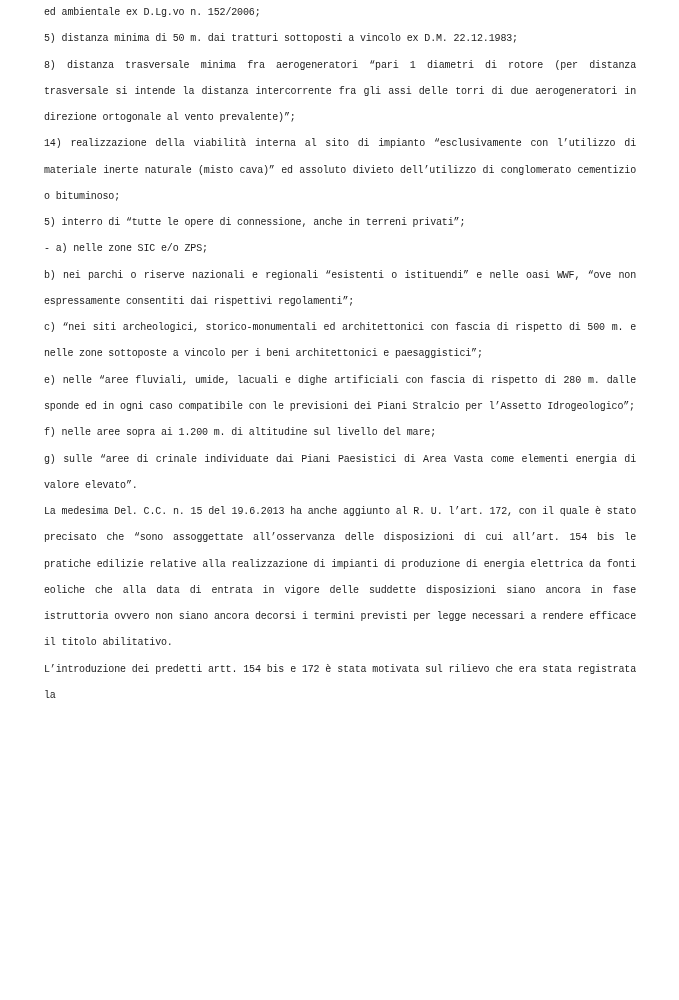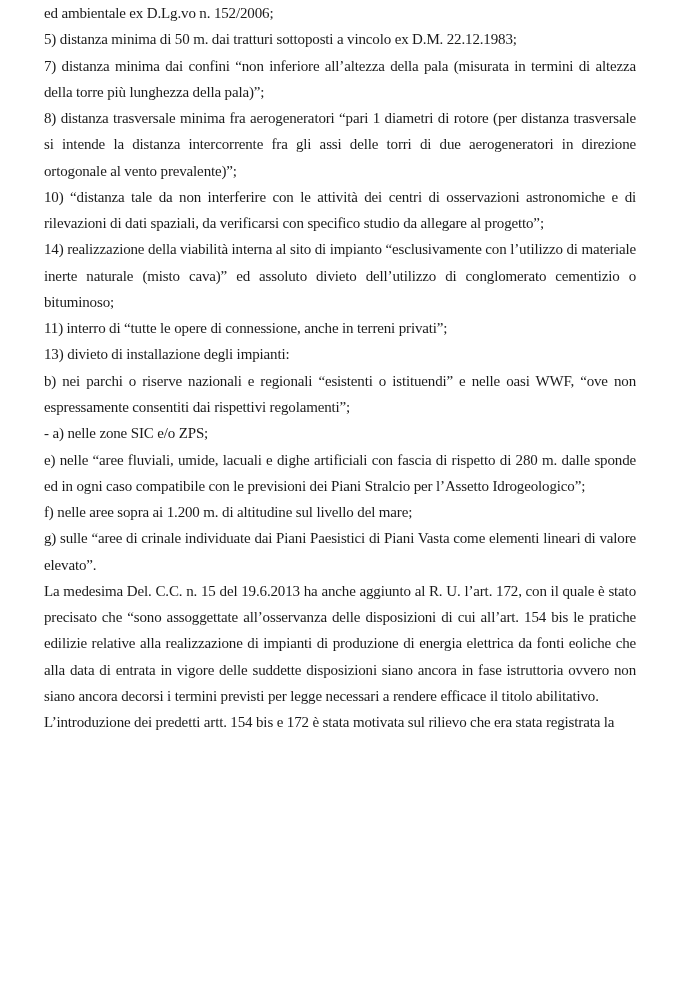--- a/index.html
+++ b/index.html
@@ -11,44 +11,42 @@
       width: 679px;
       height: 1000px;
       overflow: hidden;
       position: relative;
     }
     .page {
       position: absolute;
       left: 44px;
       top: 0px;
       width: 592px;
-      font-family: Liberation Serif, serif;
-      font-size: 15px;
+      font-family: Liberation Mono, monospace;
+      font-size: 10px;
       line-height: 26.27px;
       color: #1a1a1a;
       letter-spacing: -0.15px;
     }
     .para {
       margin: 0;
       text-align: justify;
       text-align-last: left;
     }
   </style>
 </head>
 <body>
 
 <div class="page">
   <p class="para">ed ambientale ex D.Lg.vo n. 152/2006;</p>
   <p class="para">5) distanza minima di 50 m. dai tratturi sottoposti a vincolo ex D.M. 22.12.1983;</p>
-  <p class="para">7) distanza minima dai confini “non inferiore all’altezza della pala (misurata in termini di altezza della torre più lunghezza della pala)”;</p>
   <p class="para">8) distanza trasversale minima fra aerogeneratori “pari 1 diametri di rotore (per distanza trasversale si intende la distanza intercorrente fra gli assi delle torri di due aerogeneratori in direzione ortogonale al vento prevalente)”;</p>
-  <p class="para">10) “distanza tale da non interferire con le attività dei centri di osservazioni astronomiche e di rilevazioni di dati spaziali, da verificarsi con specifico studio da allegare al progetto”;</p>
   <p class="para">14) realizzazione della viabilità interna al sito di impianto “esclusivamente con l’utilizzo di materiale inerte naturale (misto cava)” ed assoluto divieto dell’utilizzo di conglomerato cementizio o bituminoso;</p>
-  <p class="para">11) interro di “tutte le opere di connessione, anche in terreni privati”;</p>
-  <p class="para">13) divieto di installazione degli impianti:</p>
+  <p class="para">5) interro di “tutte le opere di connessione, anche in terreni privati”;</p>
+  <p class="para">- a) nelle zone SIC e/o ZPS;</p>
   <p class="para">b) nei parchi o riserve nazionali e regionali “esistenti o istituendi” e nelle oasi WWF, “ove non espressamente consentiti dai rispettivi regolamenti”;</p>
-  <p class="para">- a) nelle zone SIC e/o ZPS;</p>
+  <p class="para">c) “nei siti archeologici, storico-monumentali ed architettonici con fascia di rispetto di 500 m. e nelle zone sottoposte a vincolo per i beni architettonici e paesaggistici”;</p>
   <p class="para">e) nelle “aree fluviali, umide, lacuali e dighe artificiali con fascia di rispetto di 280 m. dalle sponde ed in ogni caso compatibile con le previsioni dei Piani Stralcio per l’Assetto Idrogeologico”;</p>
   <p class="para">f) nelle aree sopra ai 1.200 m. di altitudine sul livello del mare;</p>
-  <p class="para">g) sulle “aree di crinale individuate dai Piani Paesistici di Piani Vasta come elementi lineari di valore elevato”.</p>
+  <p class="para">g) sulle “aree di crinale individuate dai Piani Paesistici di Area Vasta come elementi energia di valore elevato”.</p>
   <p class="para">La medesima Del. C.C. n. 15 del 19.6.2013 ha anche aggiunto al R. U. l’art. 172, con il quale è stato precisato che “sono assoggettate all’osservanza delle disposizioni di cui all’art. 154 bis le pratiche edilizie relative alla realizzazione di impianti di produzione di energia elettrica da fonti eoliche che alla data di entrata in vigore delle suddette disposizioni siano ancora in fase istruttoria ovvero non siano ancora decorsi i termini previsti per legge necessari a rendere efficace il titolo abilitativo.</p>
   <p class="para">L’introduzione dei predetti artt. 154 bis e 172 è stata motivata sul rilievo che era stata registrata la</p>
 </div>
 
 </body></html>

